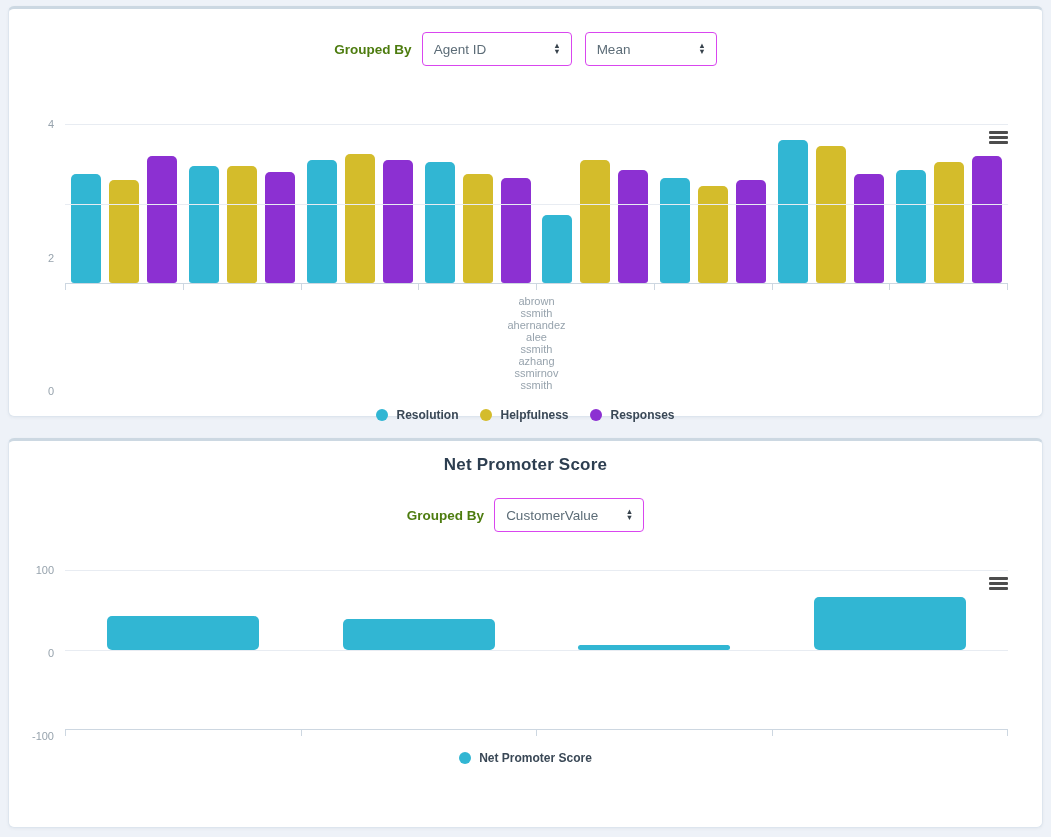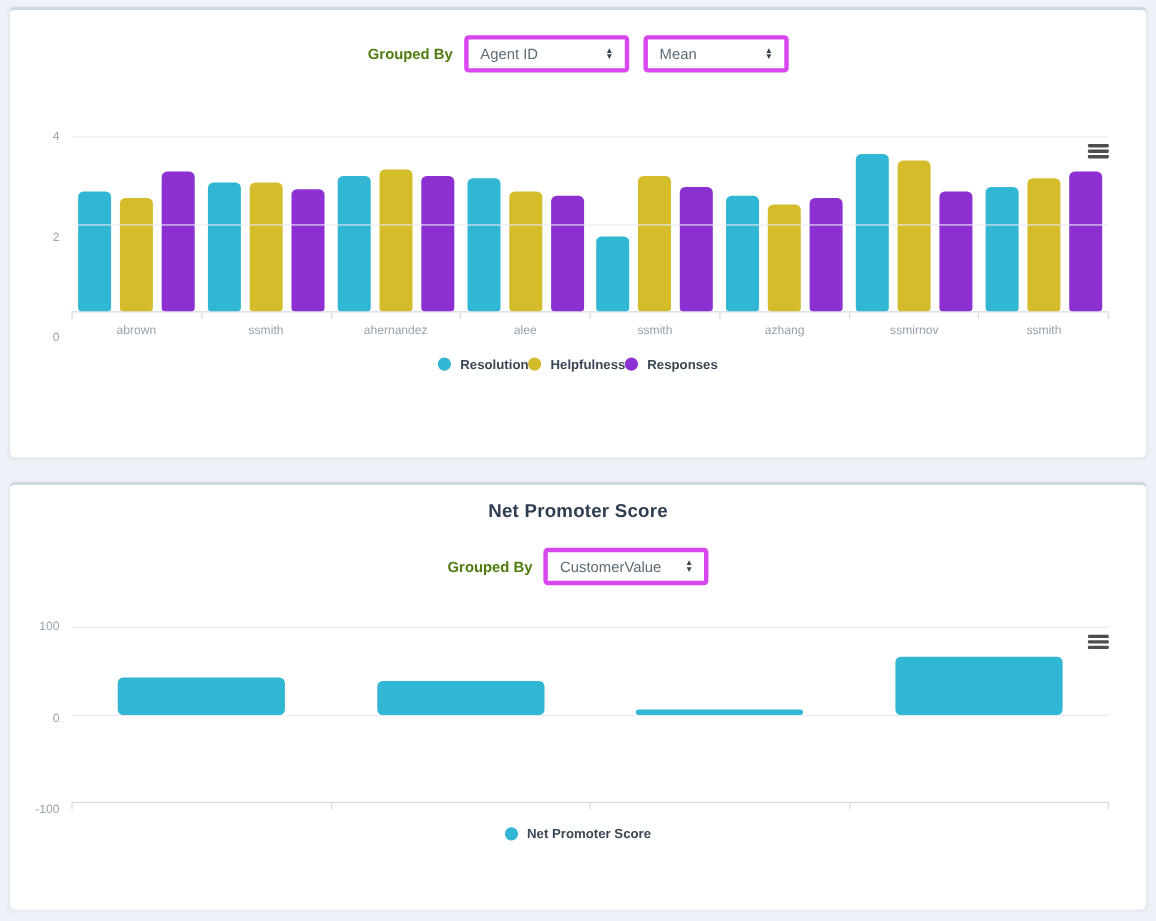--- a/index.html
+++ b/index.html
@@ -40,21 +40,21 @@
     font-weight: bold;
     color: #4d7c0f;
     margin-right: 10px;
   }
   .select-box {
     display: flex;
     align-items: center;
     justify-content: space-between;
     width: 150px;
     height: 34px;
-    border: 4px solid #d946ef;
+    border: 1px solid #d946ef;
     border-radius: 4px;
     background: #fff;
     padding: 0 10px 0 11px;
     font-size: 13.5px;
     color: #5c6c77;
     margin-right: 13px;
     cursor: pointer;
   }
   .select-box:last-child { margin-right: 0; }
   .select-2 { width: 132px; }
@@ -123,31 +123,32 @@
     background: #4d4d4d;
     border-radius: 1px;
     margin-bottom: 2px;
   }
   .ticks-row {
     display: flex;
     height: 6px;
     border-right: 1px solid #cdd7e1;
   }
   .tick-cell { flex: 1; border-left: 1px solid #cdd7e1; }
-  .labels-row { display: flex; margin-top: 5px; }
+  .labels-row { display: flex; margin-top: 5px; flex-direction: column; }
   .x-label {
     flex: 1;
     text-align: center;
     font-size: 11px;
     color: #97a3ad;
   }
   .legend {
     display: flex;
     justify-content: center;
     align-items: flex-end;
+    gap: 22px;
   }
   .chart-1 .legend { margin-top: 17px; }
   .chart-2 .legend { margin-top: 15px; }
   .legend-item {
     display: flex;
     align-items: center;
     gap: 8px;
     cursor: pointer;
   }
   .legend-dot {

